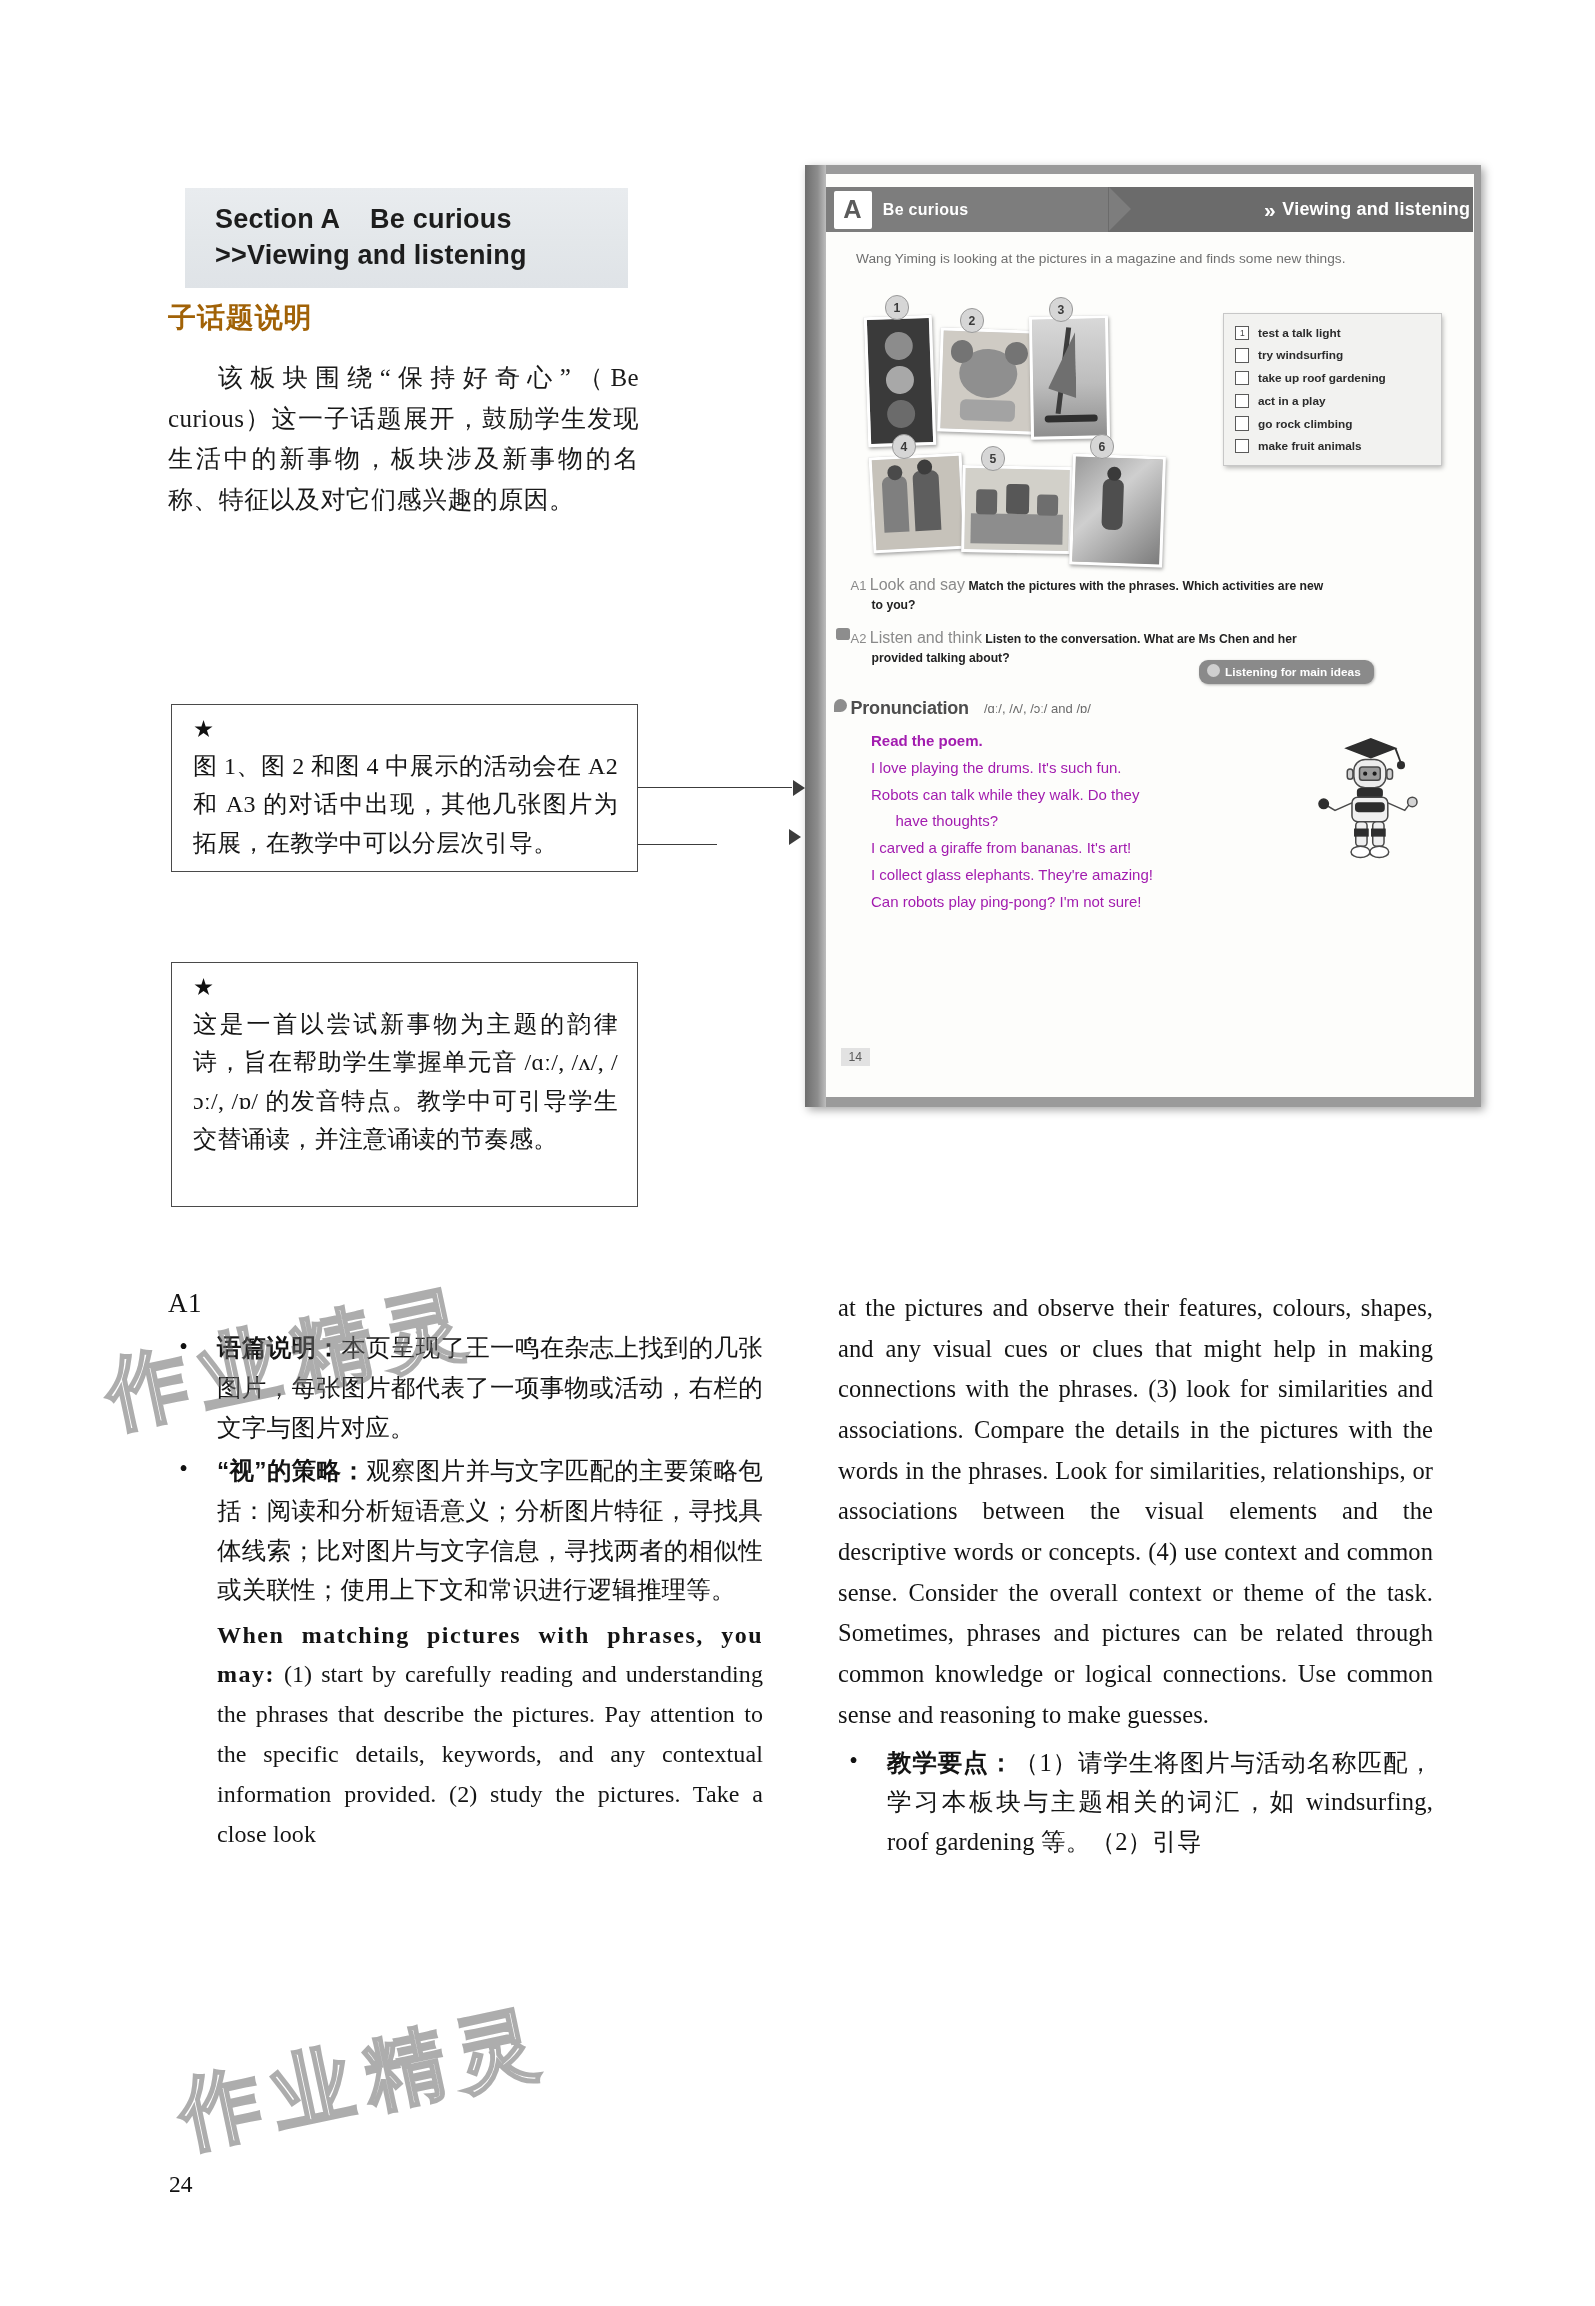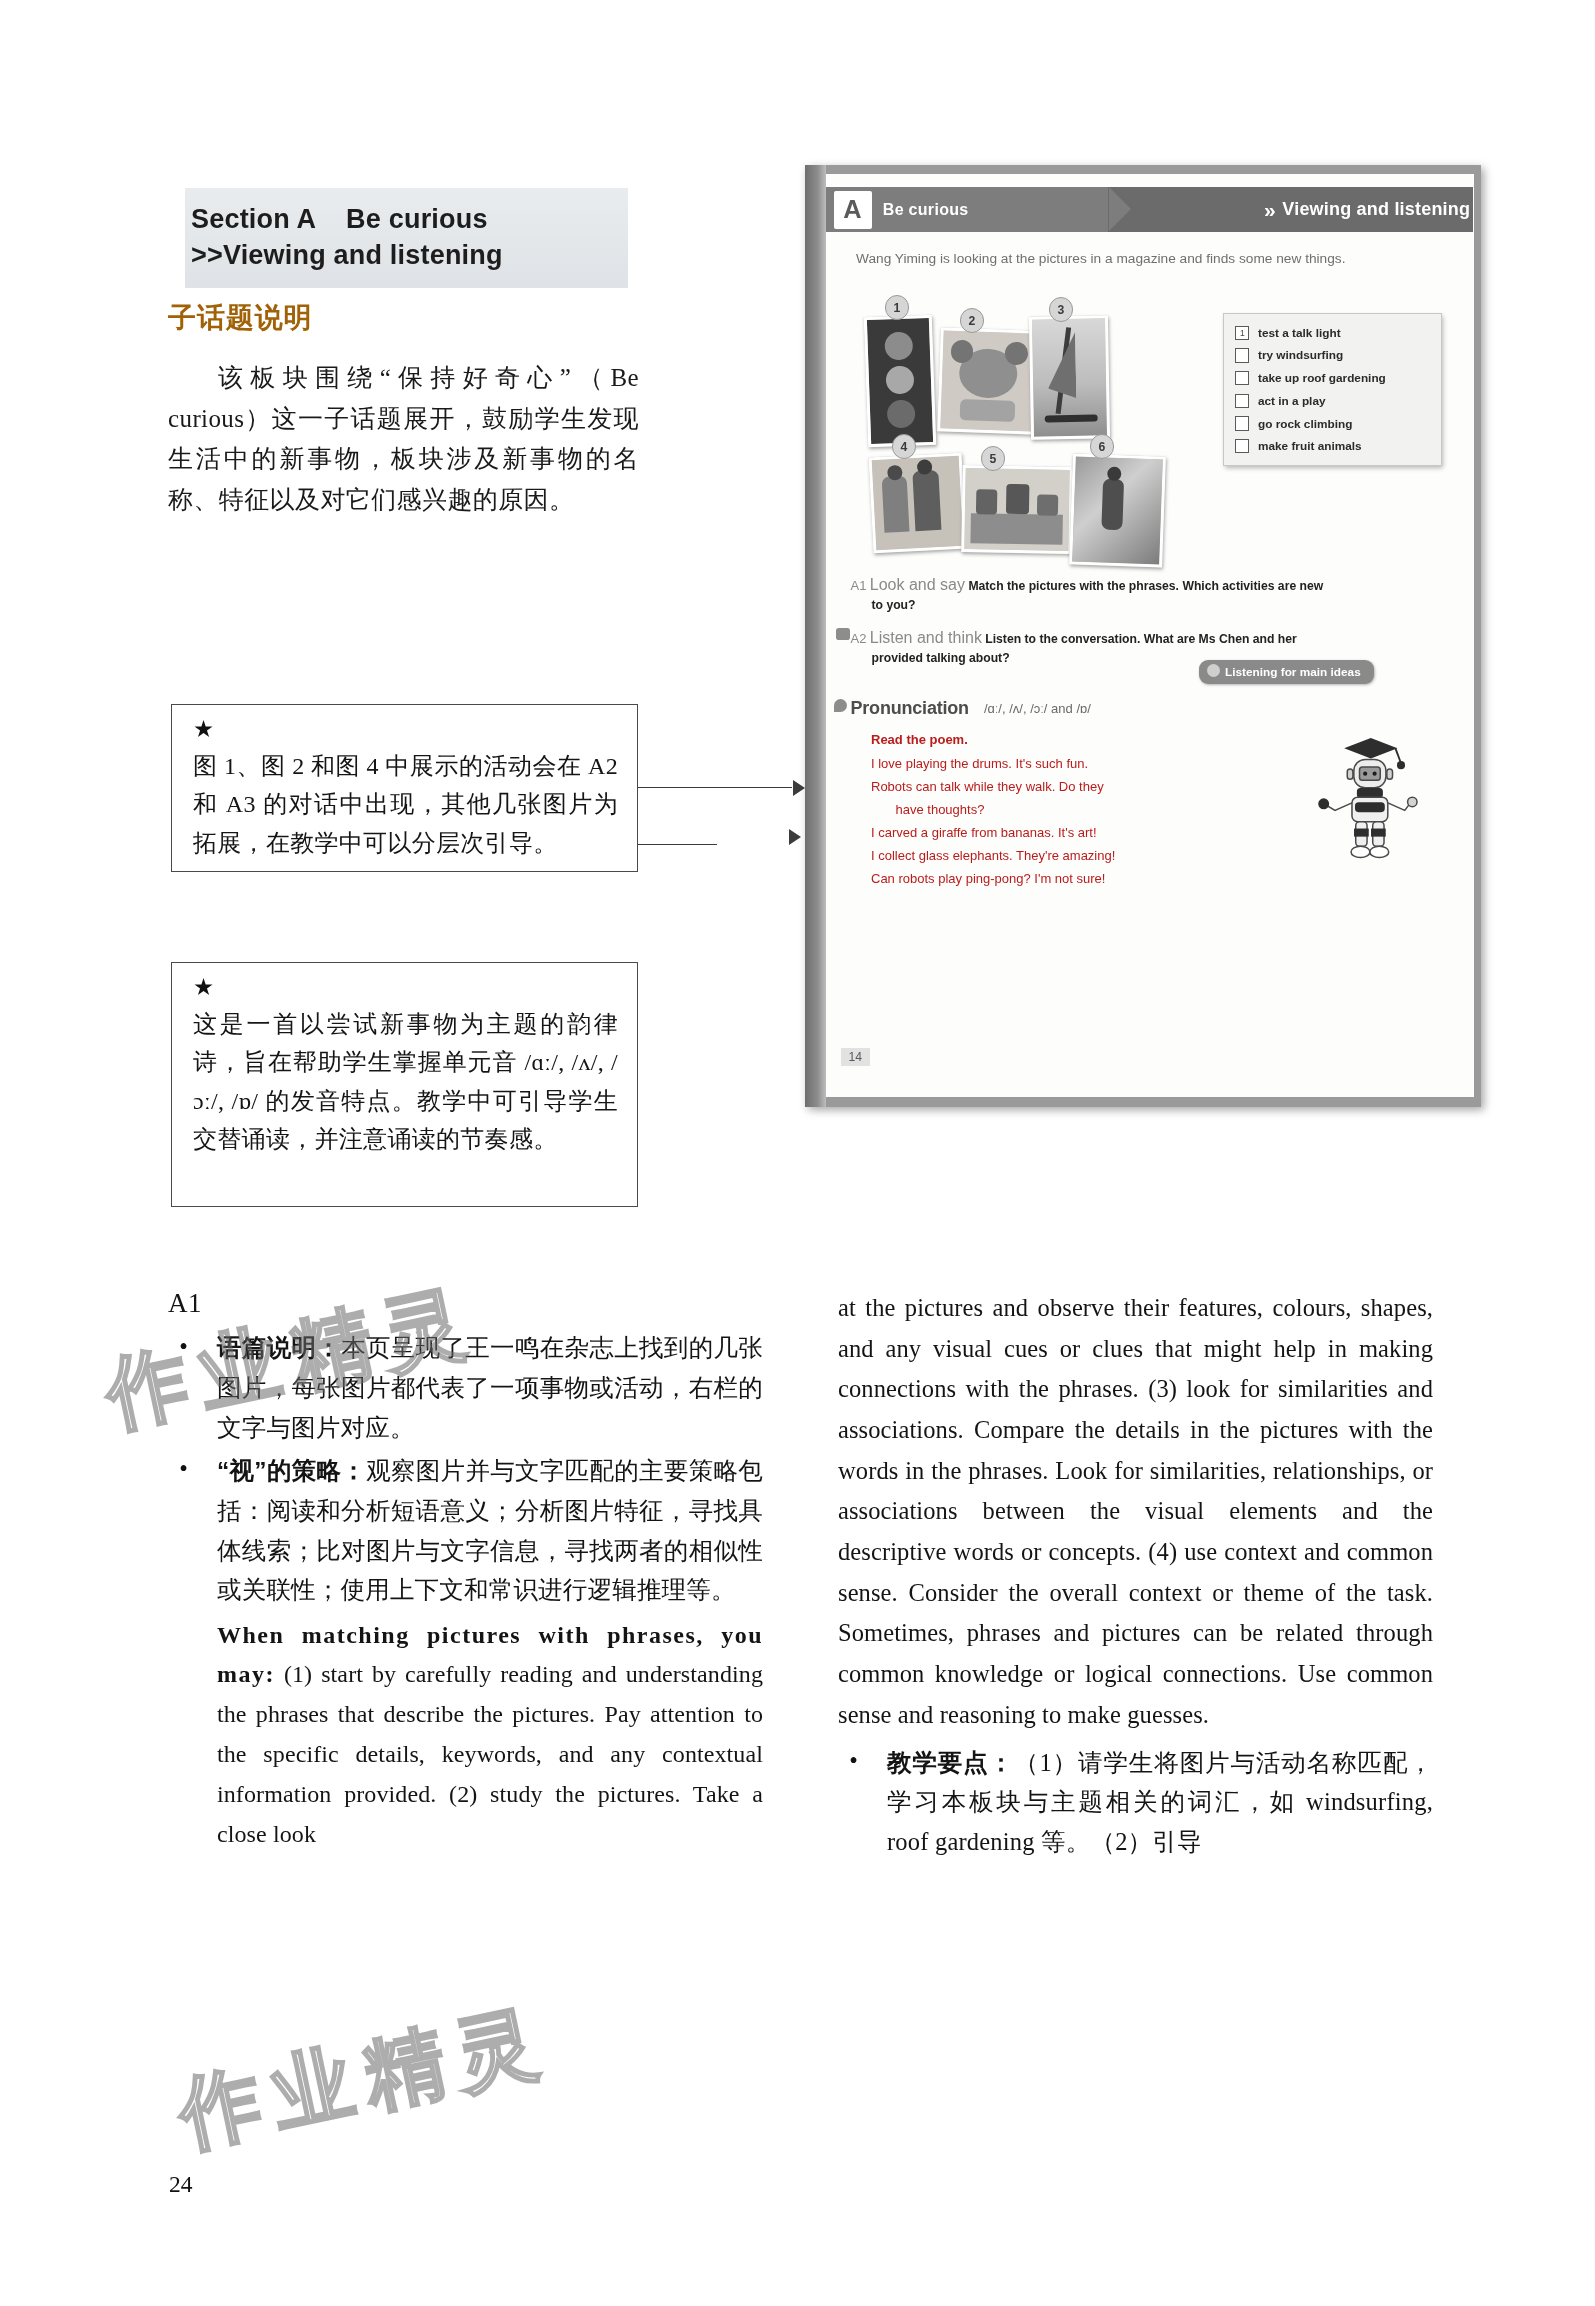--- a/index.html
+++ b/index.html
@@ -20,21 +20,21 @@
     position: absolute;
     inset: 0;
   }
 
   
   .section-banner {
     position: absolute;
     left: 185px;
     top: 188px;
     width: 443px;
-    padding: 13px 17px 15px 6px;
+    padding: 13px 17px 15px 30px;
     background: linear-gradient(180deg,#e9ecef 0%, #e3e7ea 55%, #dfe3e7 100%);
     box-sizing: border-box;
   }
   .section-banner .line {
     font-family: "Liberation Sans", "DejaVu Sans", sans-serif;
     font-weight: bold;
     font-size: 27px;
     letter-spacing: 0.2px;
     color: #1d1d1d;
     line-height: 1.34;
@@ -415,23 +415,23 @@
     position: absolute;
     left: 7.5px; top: 525px;
     width: 13px; height: 13px;
     background: #8d8d8d;
     border-radius: 50% 50% 50% 0;
   }
   .poem {
     position: absolute;
     left: 45px; top: 554px;
     width: 377px;
-    font-size: 13px;
+    font-size: 15px;
     line-height: 1.78;
-    color: #b91c1c;
+    color: #a21caf;
   }
   .poem .ptitle2 { font-weight: bold; }
   .poem .ind2 { display: block; margin-left: 24.5px; }
 
   
   .robot { position: absolute; left: 490px; top: 561px; width: 104px; height: 132px; }
 
   .tb-folio {
     position: absolute;
     left: 15px; top: 874px;

